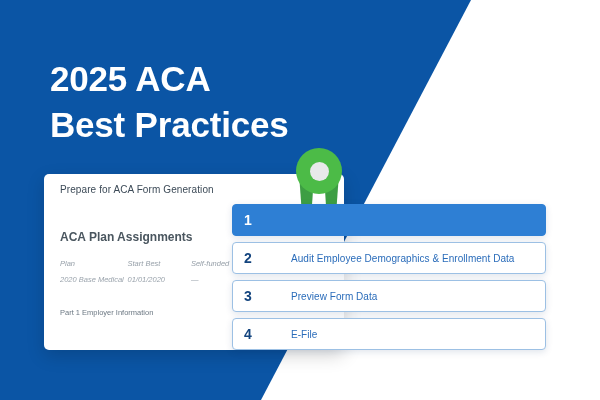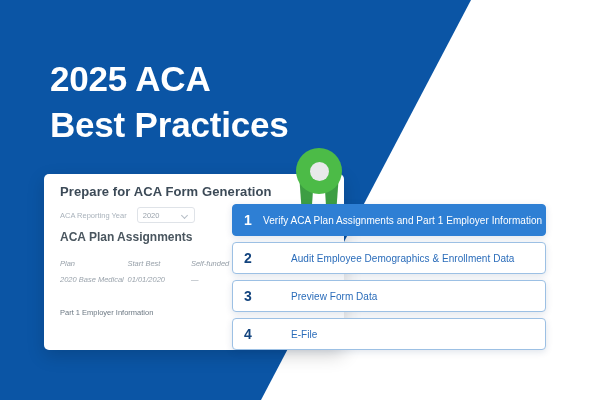--- a/index.html
+++ b/index.html
@@ -52,22 +52,22 @@
     height: 176px;
     background: #ffffff;
     border-radius: 5px;
     box-shadow: 0 6px 18px rgba(0,0,0,0.16);
     overflow: hidden;
   }
   .card-title {
     position: absolute;
     left: 16px;
     top: 10px;
-    font-size: 13px;
-    font-weight: bold;
+    font-size: 10px;
+    font-weight: normal;
     color: #3c4a57;
     letter-spacing: 0.1px;
   }
   .field-row {
     position: absolute;
     left: 16px;
     top: 33px;
     display: flex;
     align-items: center;
     gap: 10px;
@@ -243,27 +243,20 @@
   <div class="bg-blue"></div>
   <div class="bg-white-wedge"></div>
 
   <div class="headline">2025 ACA
 Best Practices</div>
 
   <div class="app-card">
 
     <div class="card-title">Prepare for ACA Form Generation</div>
 
-    <div class="field-row">
-      <span class="field-label">ACA Reporting Year</span>
-      <span class="select-box">
-        <span class="select-value">2020</span>
-        <span class="chevron"></span>
-      </span>
-    </div>
 
     <div class="section-label">ACA Plan Assignments</div>
 
     <table class="plan-table">
       <thead>
         <tr>
           <th class="col-plan">Plan</th>
           <th class="col-start">Start Best</th>
           <th class="col-self">Self-funded</th>
           <th class="col-enf">Enforce ACA</th>
@@ -289,21 +282,20 @@
     </div>
     <div class="ribbon-ring">
       <div class="ribbon-hole"></div>
     </div>
   </div>
 
   <div class="steps">
 
     <div class="step active">
       <span class="step-num">1</span>
-      <span class="step-label">Verify ACA Plan Assignments and Part 1 Employer Information</span>
     </div>
 
     <div class="step inactive">
       <span class="step-num">2</span>
       <span class="step-label">Audit Employee Demographics &amp; Enrollment Data</span>
     </div>
 
     <div class="step inactive">
       <span class="step-num">3</span>
       <span class="step-label">Preview Form Data</span>

